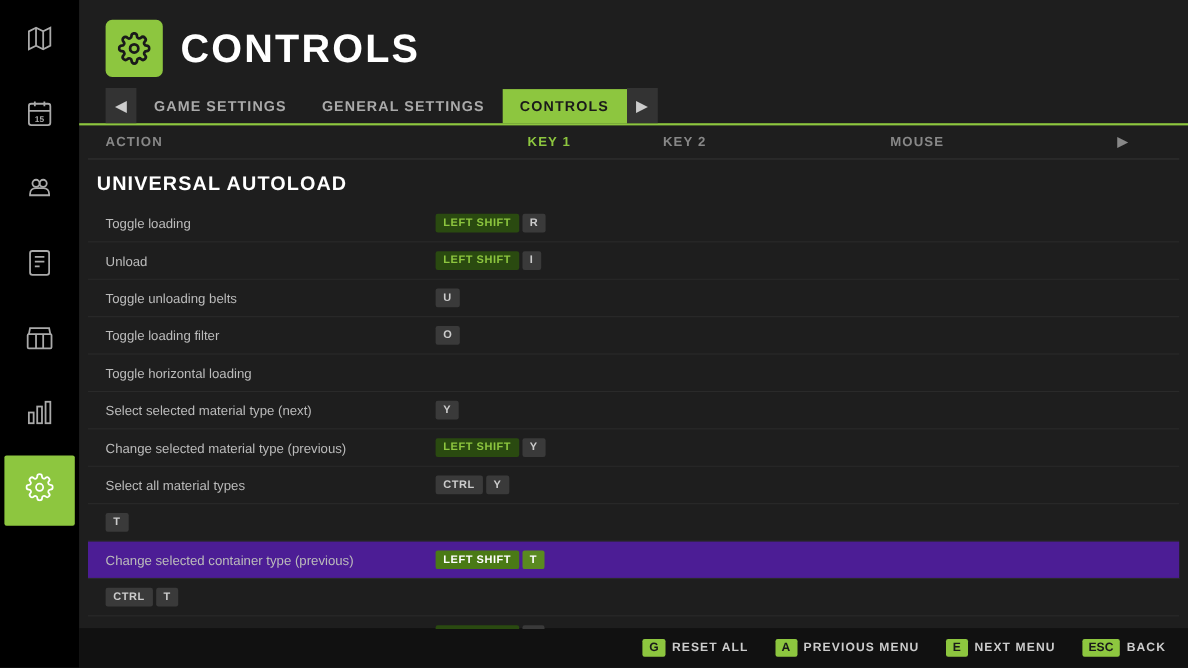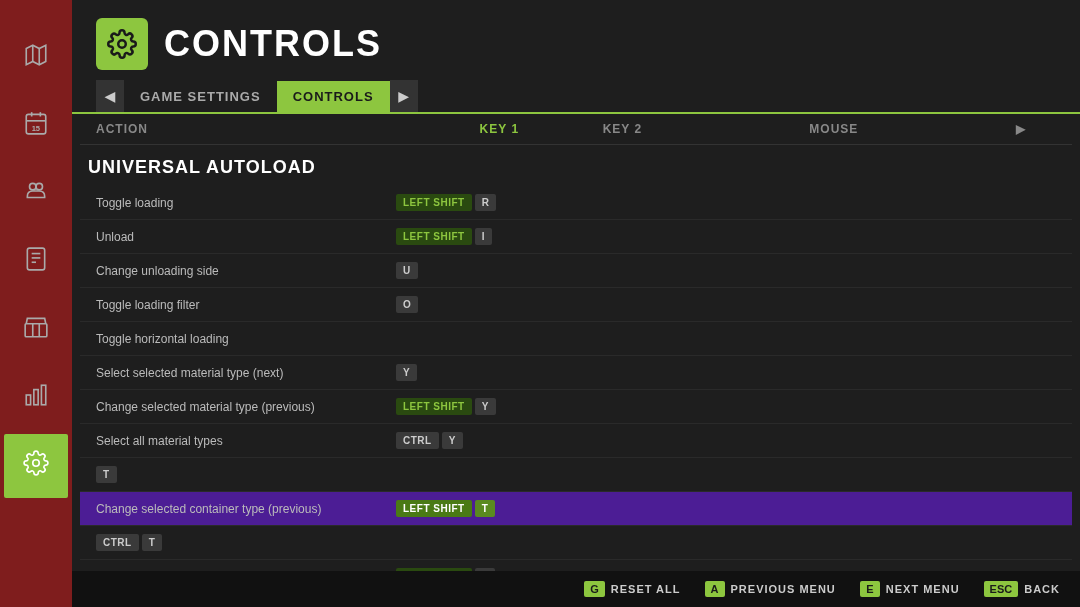--- a/index.html
+++ b/index.html
@@ -10,25 +10,25 @@
       font-family: 'Arial', sans-serif;
       color: #ccc;
       overflow: hidden;
       display: flex;
     }
 
     
     .sidebar {
       width: 72px;
       height: 607px;
-      background: #7f1d1d;
+      background: #000000;
       display: flex;
       flex-direction: column;
       align-items: center;
-      padding-top: 26px;
+      padding-top: 6px;
       gap: 4px;
       flex-shrink: 0;
     }
     .sidebar-item {
       width: 64px;
       height: 64px;
       display: flex;
       align-items: center;
       justify-content: center;
       cursor: pointer;
@@ -300,20 +300,21 @@
         <circle cx="12" cy="12" r="3"></circle>
           <path d="M19.4 15a1.65 1.65 0 0 0 .33 1.82l.06.06a2 2 0 0 1-2.83 2.83l-.06-.06a1.65 1.65 0 0 0-1.82-.33 1.65 1.65 0 0 0-1 1.51V21a2 2 0 0 1-4 0v-.09A1.65 1.65 0 0 0 9 19.4a1.65 1.65 0 0 0-1.82.33l-.06.06a2 2 0 0 1-2.83-2.83l.06-.06A1.65 1.65 0 0 0 4.68 15a1.65 1.65 0 0 0-1.51-1H3a2 2 0 0 1 0-4h.09A1.65 1.65 0 0 0 4.6 9a1.65 1.65 0 0 0-.33-1.82l-.06-.06a2 2 0 0 1 2.83-2.83l.06.06A1.65 1.65 0 0 0 9 4.68a1.65 1.65 0 0 0 1-1.51V3a2 2 0 0 1 4 0v.09a1.65 1.65 0 0 0 1 1.51 1.65 1.65 0 0 0 1.82-.33l.06-.06a2 2 0 0 1 2.83 2.83l-.06.06A1.65 1.65 0 0 0 19.4 9a1.65 1.65 0 0 0 1.51 1H21a2 2 0 0 1 0 4h-.09a1.65 1.65 0 0 0-1.51 1z"></path>
       </svg>
     </div>
     <span class="header-title">CONTROLS</span>
   </div>
 
   <div class="tab-bar">
     <button class="tab-nav-btn">◀</button>
     <div class="tab-item">GAME SETTINGS</div>
+    <div class="tab-item">GENERAL SETTINGS</div>
     <div class="tab-item active">CONTROLS</div>
     <button class="tab-nav-btn">▶</button>
   </div>
 
   <div class="col-headers">
     <span class="col-header">ACTION</span>
     <span class="col-header key1">KEY 1</span>
     <span class="col-header">KEY 2</span>
     <span class="col-header">MOUSE</span>
     <span class="col-header">▶</span>
@@ -336,21 +337,21 @@
         <span class="action-name">Unload</span>
         <div class="key-cell">
           <span class="key-badge shift">LEFT SHIFT</span>
           <span class="key-badge">I</span>
         </div>
         <div class="key-cell"></div>
         <div class="key-cell"></div>
         <div></div>
       </div>
       <div class="control-row">
-        <span class="action-name">Change unloading side</span>
+        <span class="action-name">Toggle unloading belts</span>
         <div class="key-cell">
           <span class="key-badge">U</span>
         </div>
         <div class="key-cell"></div>
         <div class="key-cell"></div>
         <div></div>
       </div>
       <div class="control-row">
         <span class="action-name">Toggle loading filter</span>
         <div class="key-cell">

